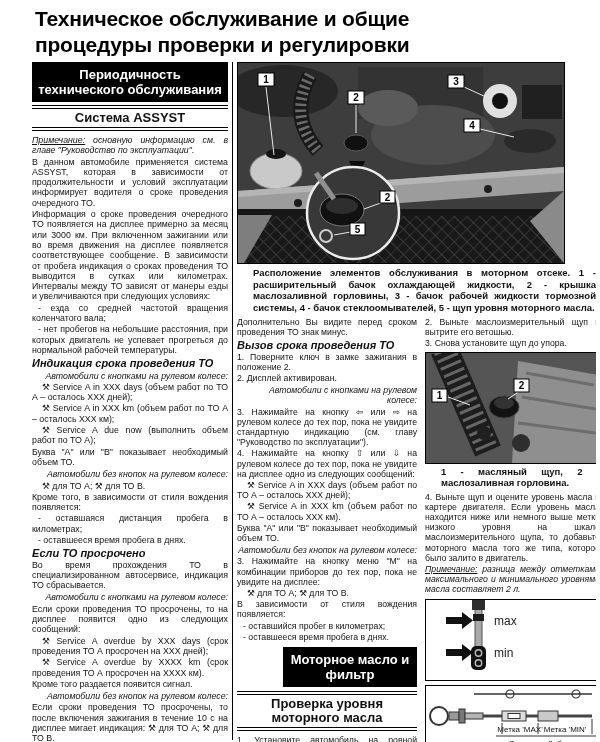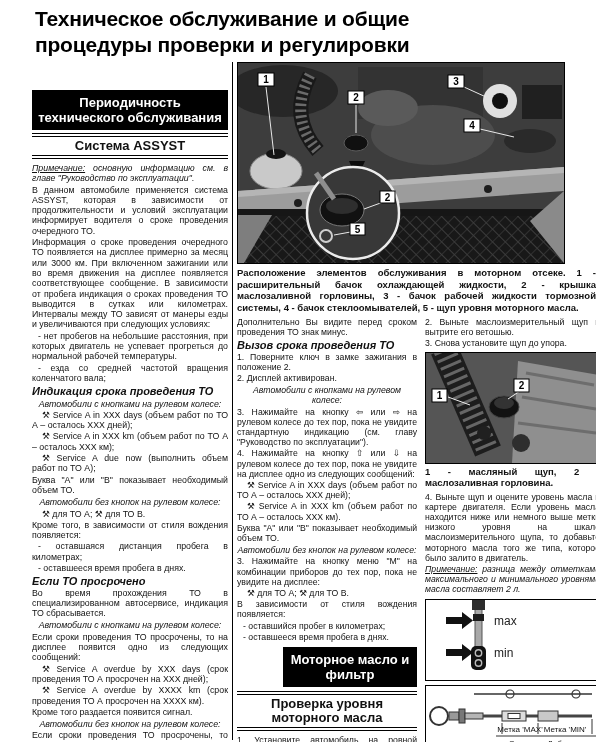--- a/index.html
+++ b/index.html
@@ -12,43 +12,43 @@
     margin:6px 20px 4px 35px; font-size:21px; line-height:26px; font-weight:bold;
     letter-spacing:-0.2px; color:#000;
   }
   .content{ display:flex; margin:2px 4px 0 32px; }
   .col-left{ width:196px; flex:0 0 196px; overflow:hidden; height:680px;}
   .vrule{ width:1px; background:#000; margin:0 4px 2px 4px; flex:0 0 1px;}
   .col-main{ flex:1; overflow:hidden; height:680px;}
 
   .blackbox{
     background:#000; color:#fff; font-weight:bold; text-align:center;
-    font-size:13px; line-height:15px; padding:4px 4px; border:1px solid #000;margin-top:28px;
+    font-size:13px; line-height:15px; padding:4px 4px; border:1px solid #000;
   }
   .hdr2{
     border-top:4px double #000; border-bottom:4px double #000;
     text-align:center; font-weight:bold; font-size:13px; line-height:14px;
     padding:2px 0; margin-top:3px;
   }
   .col-left .para, .subcols .para{
     margin:0 0 1px 0; font-size:8.8px; line-height:10.3px; text-align:justify;
   }
   .subcols .para{ font-size:8.7px; line-height:10.2px;}
-  .para.it{ font-style:italic; text-align:center; margin-top:2px;}
+  .para.it{ font-style:italic; text-align:right; margin-top:2px;}
   .para.sub{ font-style:italic; font-weight:bold; text-align:left; margin-top:3px; font-size:11px;}
   .para.note{ font-style:italic;}
   .npfx{ text-decoration:underline; font-style:italic;}
   .para.bullet{ text-indent:6px;}
   .para.svc{ text-indent:10px;}
   .col-left > [data-list]{ margin-top:4px;}
 
   .photo{ border:1px solid #000; display:block; background:#404040;}
   .caption{
     font-weight:bold; font-size:9.5px; line-height:11.5px; text-align:justify;
-    margin:3px 0 4px 0;
+    margin:3px 0 4px 16px;
   }
   .subcols{ display:flex; }
   .col-mid{ width:180px; flex:0 0 180px; }
   .colgap{ width:8px; flex:0 0 8px;}
   .col-right{ width:175px; flex:0 0 175px;}
   .col-right .caption{ margin-top:2px; margin-bottom:3px;}
   .dgm{ border:1px solid #000; display:block; background:#fff; margin-top:4px;}
   .col-mid .blackbox{ margin-top:5px;margin-left:46px;}
   .col-mid .hdr2{ margin-top:4px; margin-bottom:4px;}
 </style>
@@ -66,22 +66,22 @@
 
     <div class="col-left">
       <div class="blackbox">Периодичность технического обслуживания</div>
       <div class="hdr2">
         <span>Система ASSYST</span>
       </div>
       <div data-list="left.paragraphs">
           <p class="para note"><span class="npfx">Примечание:</span> основную информацию см. в главе "Руководство по эксплуатации".</p>
           <p class="para body">В данном автомобиле применяется система ASSYST, которая в зависимости от продолжительности и условий эксплуатации информирует водителя о сроке проведения очередного ТО.</p>
           <p class="para body">Информация о сроке проведения очередного ТО появляется на дисплее примерно за месяц или 3000 км. При включенном зажигании или во время движения на дисплее появляется соответствующее сообщение. В зависимости от пробега индикация о сроках проведения ТО выводится в сутках или километрах. Интервалы между ТО зависят от манеры езды и увеличиваются при следующих условиях:</p>
+          <p class="para bullet">- езда со средней частотой вращения коленчатого вала;</p>
           <p class="para bullet">- нет пробегов на небольшие расстояния, при которых двигатель не успевает прогреться до нормальной рабочей температуры.</p>
-          <p class="para bullet">- езда со средней частотой вращения коленчатого вала;</p>
           <p class="para sub">Индикация срока проведения ТО</p>
           <p class="para it">Автомобили с кнопками на рулевом колесе:</p>
           <p class="para svc">⚒ Service A in XXX days (объем работ по ТО А – осталось XXX дней);</p>
           <p class="para svc">⚒ Service A in XXX km (объем работ по ТО А – осталось XXX км);</p>
           <p class="para svc">⚒ Service A due now (выполнить объем работ по ТО А);</p>
           <p class="para body">Буква "А" или "В" показывает необходимый объем ТО.</p>
           <p class="para it">Автомобили без кнопок на рулевом колесе:</p>
           <p class="para svc">⚒ для ТО А; ⚒ для ТО В.</p>
           <p class="para body">Кроме того, в зависимости от стиля вождения появляется:</p>
           <p class="para bullet">- оставшаяся дистанция пробега в километрах;</p>

